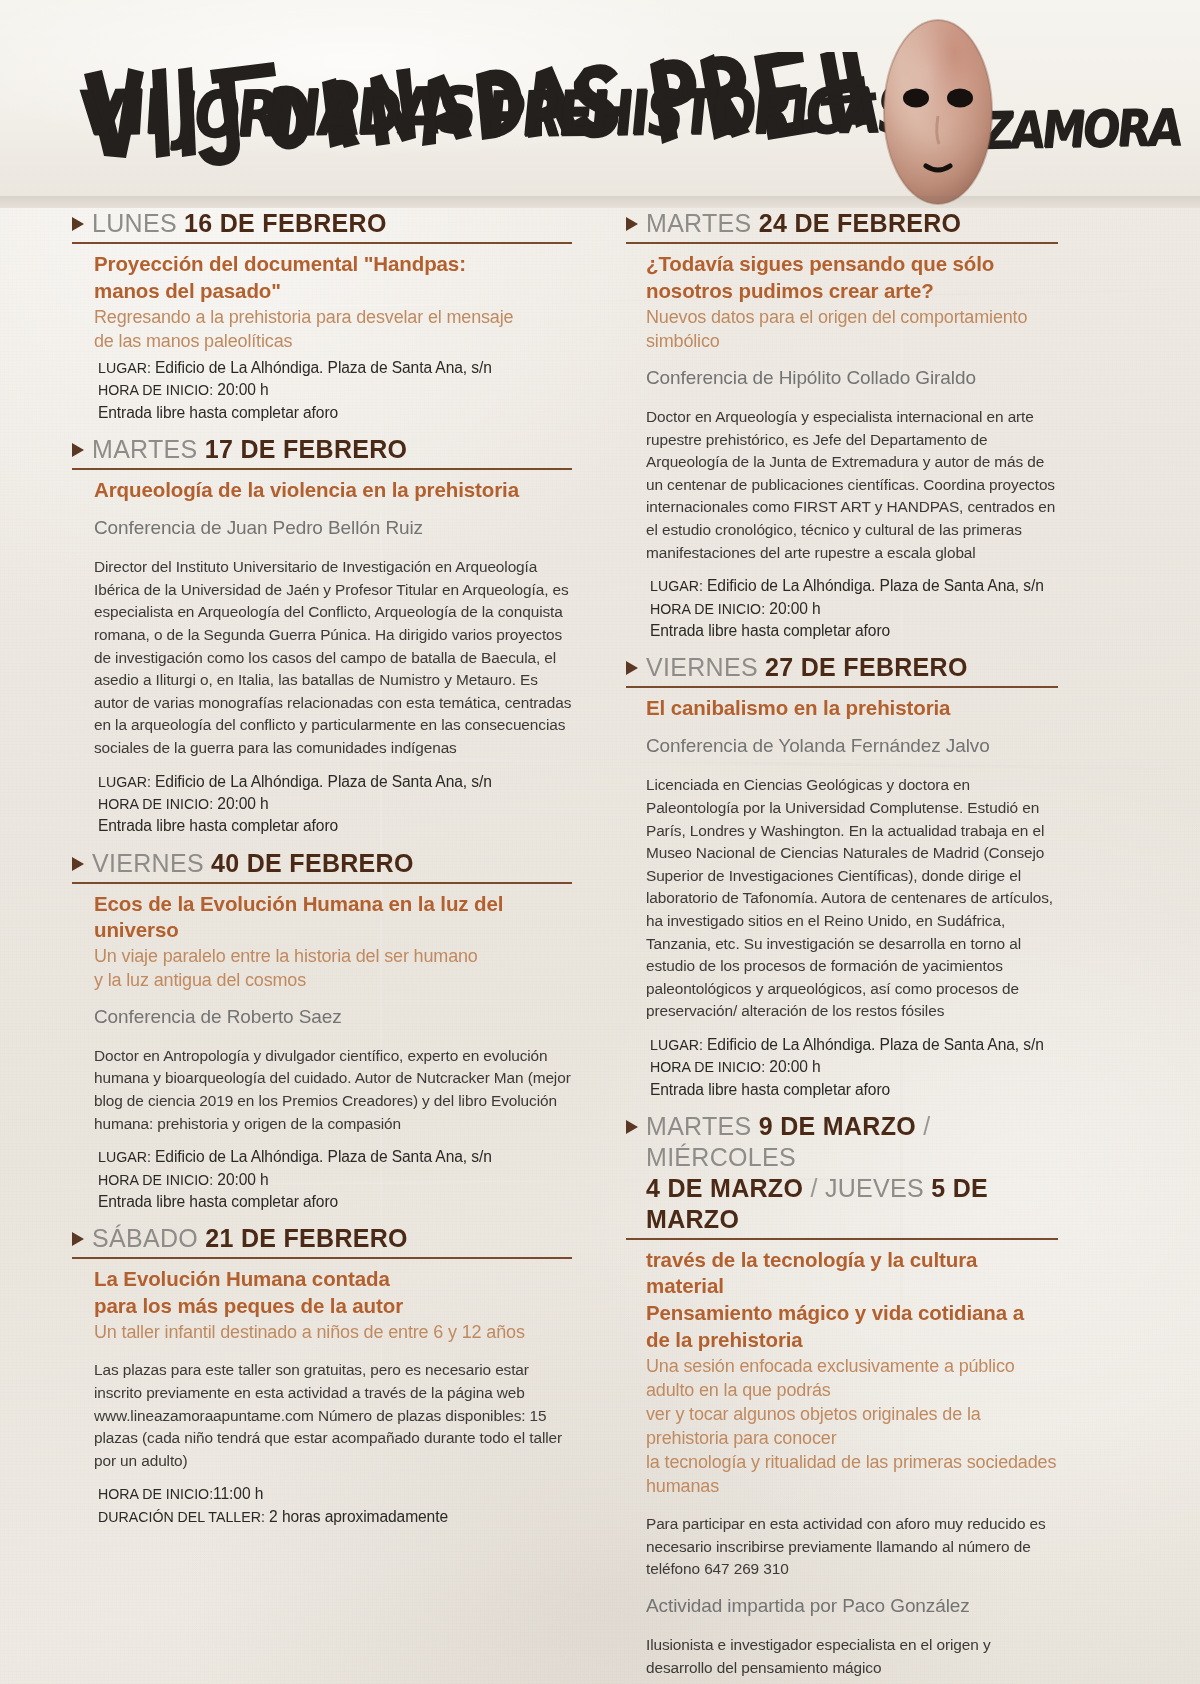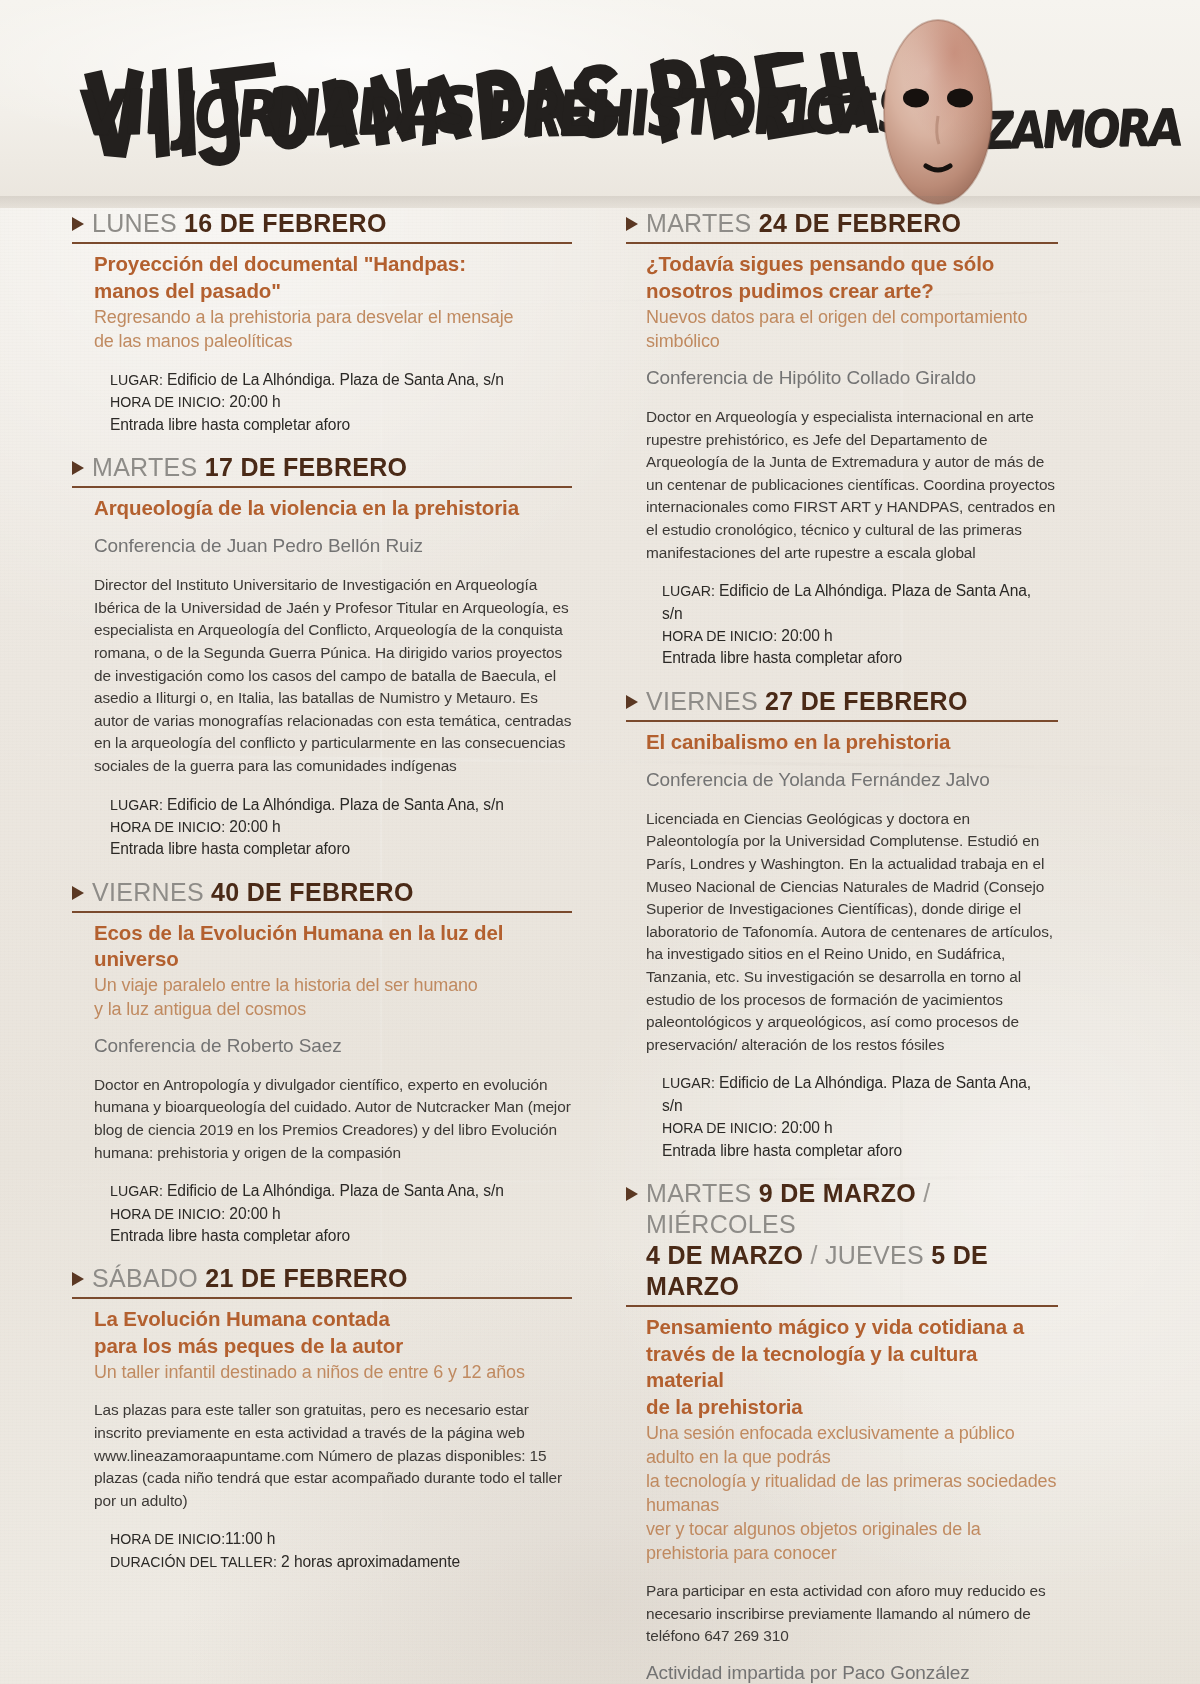--- a/index.html
+++ b/index.html
@@ -87,21 +87,21 @@
   }
   .ev-speaker{
     font-size:19px;line-height:26px;font-weight:400;
     color:#737373;margin:12px 0 9px 0;letter-spacing:-.1px;
   }
   .ev-body{
     font-size:15.4px;line-height:22.6px;font-weight:400;
     color:#3c3936;margin:15px 0 11px 0;letter-spacing:-.1px;
   }
   .ev-info{
-    font-size:15.6px;line-height:22.4px;color:#2b2926;margin:16px;
+    font-size:15.6px;line-height:22.4px;color:#2b2926;margin:4px;
     letter-spacing:-.1px;
   }
   .ev-info .lbl{font-size:14.2px;letter-spacing:0;}
 
   .pad{padding-left:22px;}
   .col-right .pad{padding-left:20px;}
 </style>
 </head>
 <body>
 
@@ -294,26 +294,26 @@
           </div>
         </div>
       </div>
       <div class="event">
         <div class="date-head">
           <div class="tri"></div>
           <div class="date-text">MARTES <b>9 DE MARZO</b> <span class="sep">/</span> MIÉRCOLES<br><b>4 DE MARZO</b> <span class="sep">/</span> JUEVES <b>5 DE MARZO</b></div>
         </div>
         <div class="rule"></div>
         <div class="pad">
+          <div class="ev-title">través de la tecnología y la cultura material</div>
           <div class="ev-title">Pensamiento mágico y vida cotidiana a</div>
-          <div class="ev-title">través de la tecnología y la cultura material</div>
           <div class="ev-title">de la prehistoria</div>
           <div class="ev-sub">Una sesión enfocada exclusivamente a público adulto en la que podrás</div>
+          <div class="ev-sub">ver y tocar algunos objetos originales de la prehistoria para conocer</div>
           <div class="ev-sub">la tecnología y ritualidad de las primeras sociedades humanas</div>
-          <div class="ev-sub">ver y tocar algunos objetos originales de la prehistoria para conocer</div>
           <div class="ev-body">Para participar en esta actividad con aforo muy reducido es necesario inscribirse previamente llamando al número de teléfono 647 269 310</div>
           <div class="ev-speaker">Actividad impartida por Paco González</div>
           <div class="ev-body">Ilusionista e investigador especialista en el origen y desarrollo del pensamiento mágico</div>
           <div class="ev-info">
             <div><span class="lbl">LUGAR:</span><span> Centro de Interpretación de las Ciudades Medievales</span></div>
           </div>
         </div>
       </div>
     </div>
 </div>

